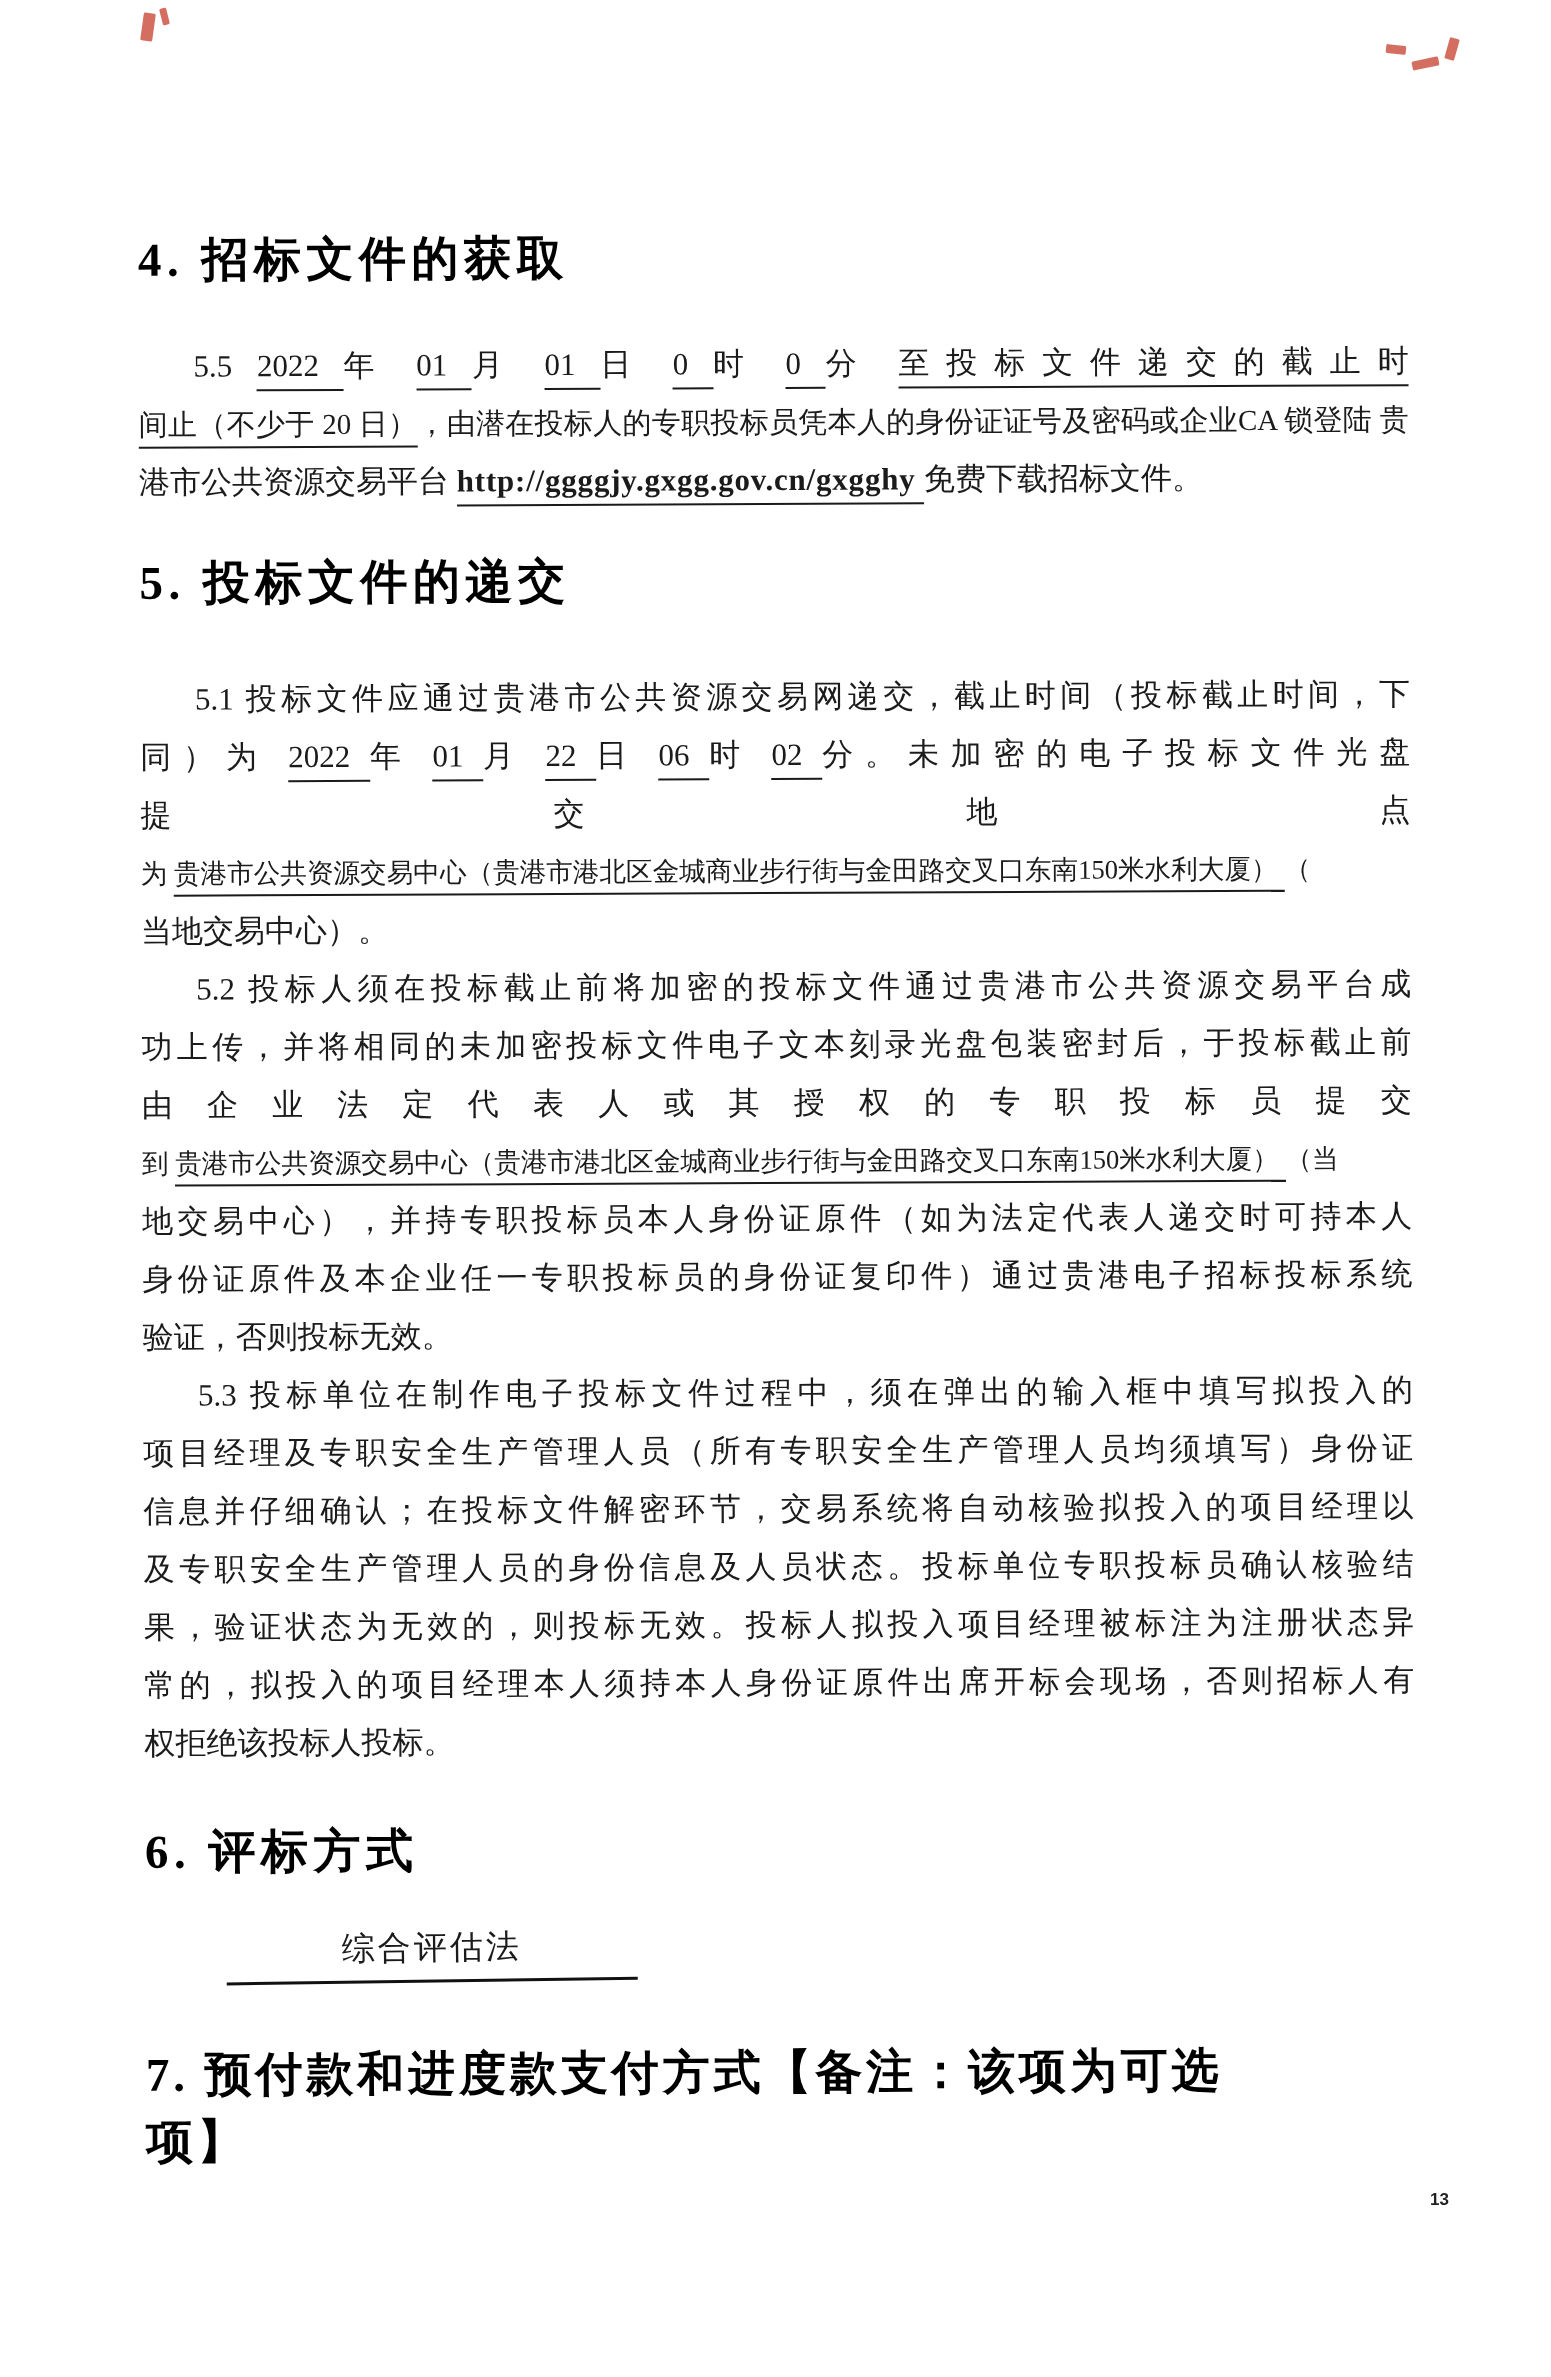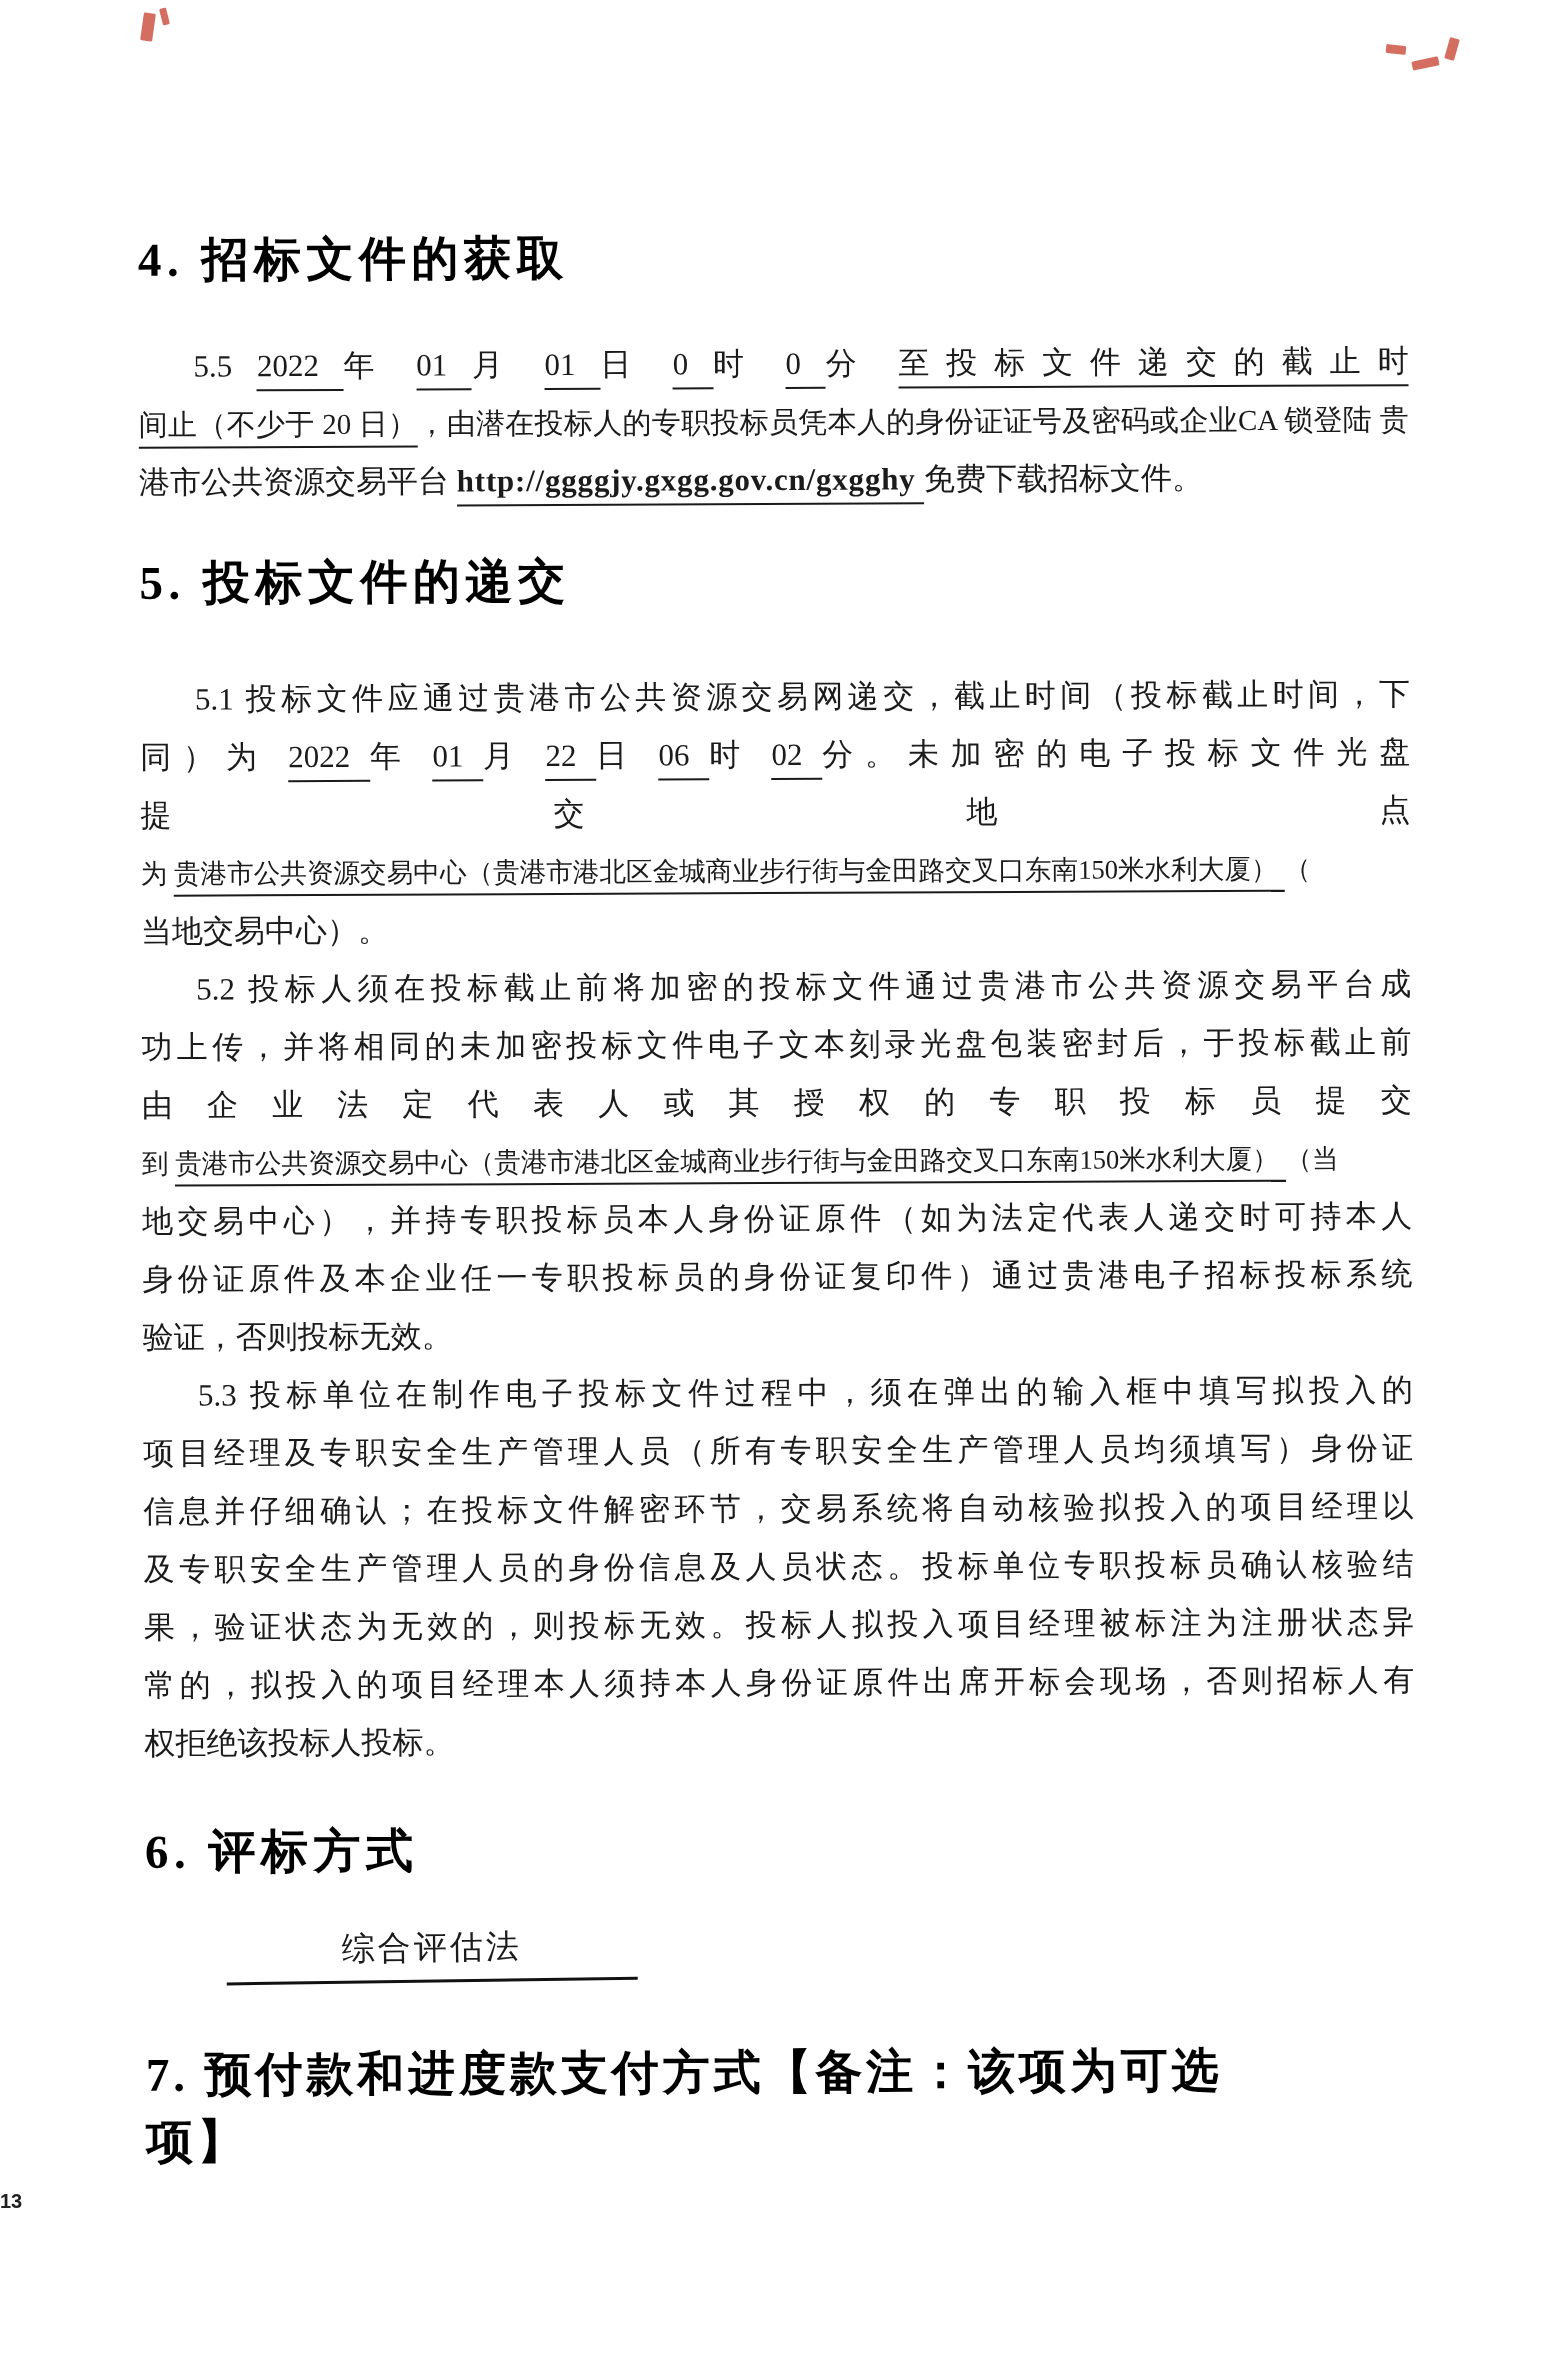--- a/index.html
+++ b/index.html
@@ -35,23 +35,23 @@
     padding-bottom:5.5px;
   }
   .b{font-weight:700;letter-spacing:0.8px;}
   .eval-line{
     margin:45px 0 0 81px;width:411px;
     font-size:33px;letter-spacing:3.1px;text-align:center;
     padding-bottom:9.4px;border-bottom:3.9px solid #111;
     transform:rotate(-0.55deg);
   }
   .footer{
-    position:absolute;left:0;right:84px;top:2190px;text-align:left;
+    position:absolute;left:0;right:103px;top:2190px;text-align:right;
     font-family:"Liberation Sans","DejaVu Sans",sans-serif;
-    font-weight:700;font-size:20px;color:#222;
+    font-weight:700;font-size:17px;color:#222;
   }
   .redmark{position:absolute;background:#c84a3a;opacity:.8;border-radius:1.6px;}
   .rm-tl-a{left:142px;top:12.5px;width:11.7px;height:28px;transform:rotate(8deg);}
   .rm-tl-b{left:161px;top:7.8px;width:7px;height:17px;transform:rotate(-14deg);}
   .rm-tr-a{left:1386px;top:45px;width:20.3px;height:8.6px;transform:rotate(6deg);}
   .rm-tr-b{left:1412px;top:59px;width:26.6px;height:9.4px;transform:rotate(-12deg);}
   .rm-tr-c{left:1447px;top:38px;width:10.2px;height:22px;transform:rotate(16deg);}
 </style>
 </head>
 <body>

